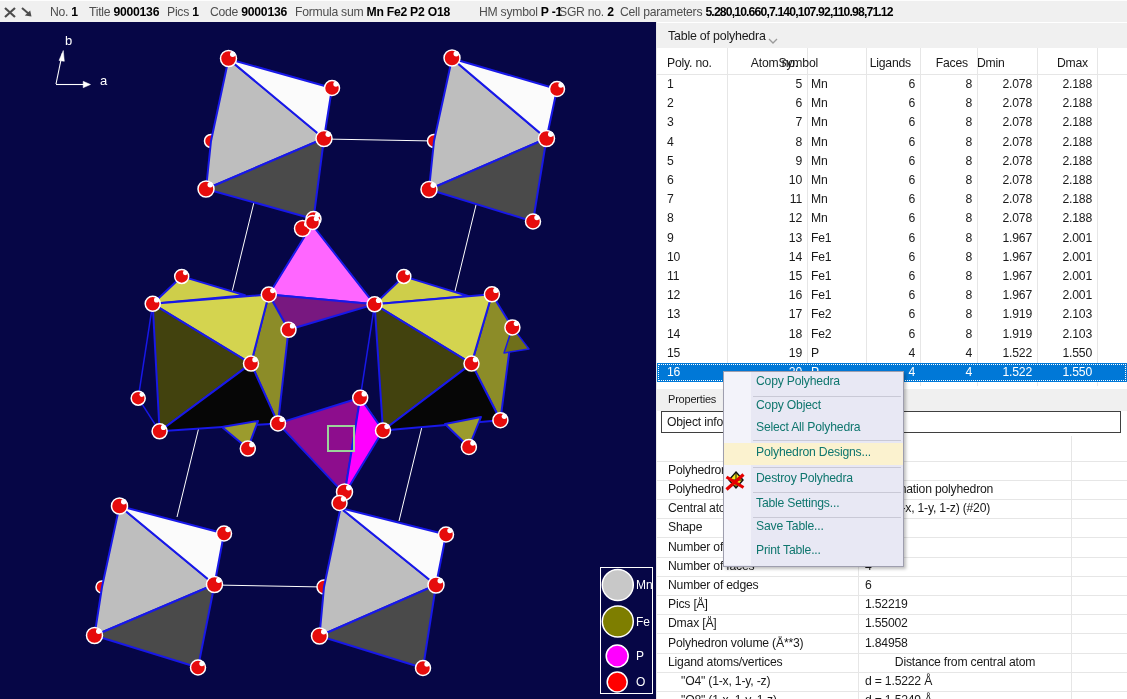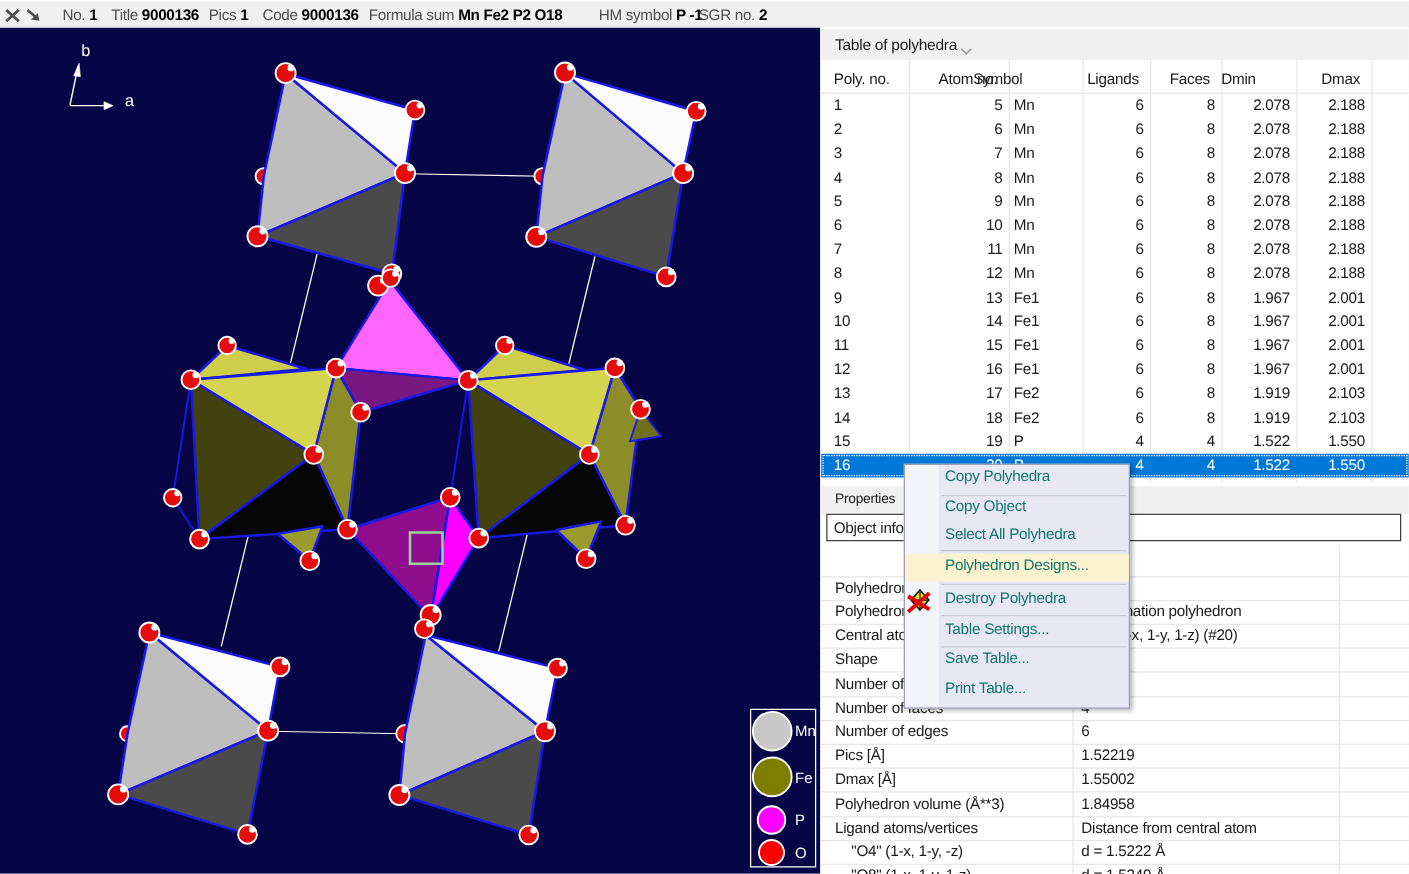--- a/index.html
+++ b/index.html
@@ -172,20 +172,21 @@
 <text x="636" y="686" fill="#ffffff" font-size="12">O</text>
 </svg>
 <div id="topbar">
 <span class="ti" style="left:50px"><span class="tl">No.</span> <b>1</b></span>
 <span class="ti" style="left:89px"><span class="tl">Title</span> <b>9000136</b></span>
 <span class="ti" style="left:167px"><span class="tl">Pics</span> <b>1</b></span>
 <span class="ti" style="left:210px"><span class="tl">Code</span> <b>9000136</b></span>
 <span class="ti" style="left:295px"><span class="tl">Formula sum</span> <b>Mn Fe2 P2 O18</b></span>
 <span class="ti" style="left:479px"><span class="tl">HM symbol</span> <b>P -1</b></span>
 <span class="ti" style="left:559px"><span class="tl">SGR no.</span> <b>2</b></span>
+<span class="ti" style="left:620px"><span class="tl">Cell parameters</span> <b><span style="letter-spacing:-0.85px">5.280,10.660,7.140,107.92,110.98,71.12</span></b></span>
 <svg class="ic" style="left:4px;top:6px" width="12" height="11" viewBox="0 0 12 11">
       <path d="M1 1 L11 10 M11 1 L1 10" stroke="#4d4d4d" stroke-width="2.2"></path>
     </svg>
 <svg class="ic" style="left:21px;top:6px" width="12" height="11" viewBox="0 0 12 11">
       <path d="M1 1 L8 7" stroke="#4d4d4d" stroke-width="2"></path>
       <path d="M10.5 9.5 L9.2 3.6 L3.8 8.6 Z" fill="#4d4d4d"></path>
     </svg>
 </div>
 <div id="panel"></div>
 <div class="bar" style="left:657px;top:23px;width:470px;height:25px"></div>
@@ -353,21 +354,21 @@
 <div class="c" style="left:865px;top:558.8px;width:200px;text-align:left;white-space:nowrap">4</div>
 <div class="c" style="left:668px;top:578.0px;width:186px;text-align:left;overflow:hidden;white-space:nowrap">Number of edges</div>
 <div class="c" style="left:865px;top:578.0px;width:200px;text-align:left;white-space:nowrap">6</div>
 <div class="c" style="left:668px;top:597.2px;width:186px;text-align:left;overflow:hidden;white-space:nowrap">Pics [Å]</div>
 <div class="c" style="left:865px;top:597.2px;width:200px;text-align:left;white-space:nowrap">1.52219</div>
 <div class="c" style="left:668px;top:616.4px;width:186px;text-align:left;overflow:hidden;white-space:nowrap">Dmax [Å]</div>
 <div class="c" style="left:865px;top:616.4px;width:200px;text-align:left;white-space:nowrap">1.55002</div>
 <div class="c" style="left:668px;top:635.6px;width:186px;text-align:left;overflow:hidden;white-space:nowrap">Polyhedron volume (Å**3)</div>
 <div class="c" style="left:865px;top:635.6px;width:200px;text-align:left;white-space:nowrap">1.84958</div>
 <div class="c" style="left:668px;top:654.8px;width:186px;text-align:left;overflow:hidden;white-space:nowrap">Ligand atoms/vertices</div>
-<div class="c" style="left:865px;top:654.8px;width:200px;text-align:left;white-space:nowrap">Distance from central atom</div>
+<div class="c" style="left:865px;top:654.8px;width:200px;text-align:center;white-space:nowrap">Distance from central atom</div>
 <div class="c" style="left:681px;top:674.0px;width:173px;text-align:left;overflow:hidden;white-space:nowrap">"O4" (1-x, 1-y, -z)</div>
 <div class="c" style="left:865px;top:674.0px;width:200px;text-align:left;white-space:nowrap">d = 1.5222 Å</div>
 <div class="c" style="left:681px;top:693.2px;width:173px;text-align:left;overflow:hidden;white-space:nowrap">"O8" (1-x, 1-y, 1-z)</div>
 <div class="c" style="left:865px;top:693.2px;width:200px;text-align:left;white-space:nowrap">d = 1.5249 Å</div>
 <div class="menu"></div>
 <div class="menugut"></div>
 <div class="menuhi"></div>
 <div class="mi" style="top:373.8px">Copy Polyhedra</div>
 <div class="mi" style="top:398.2px">Copy Object</div>
 <div class="mi" style="top:420.2px">Select All Polyhedra</div>

